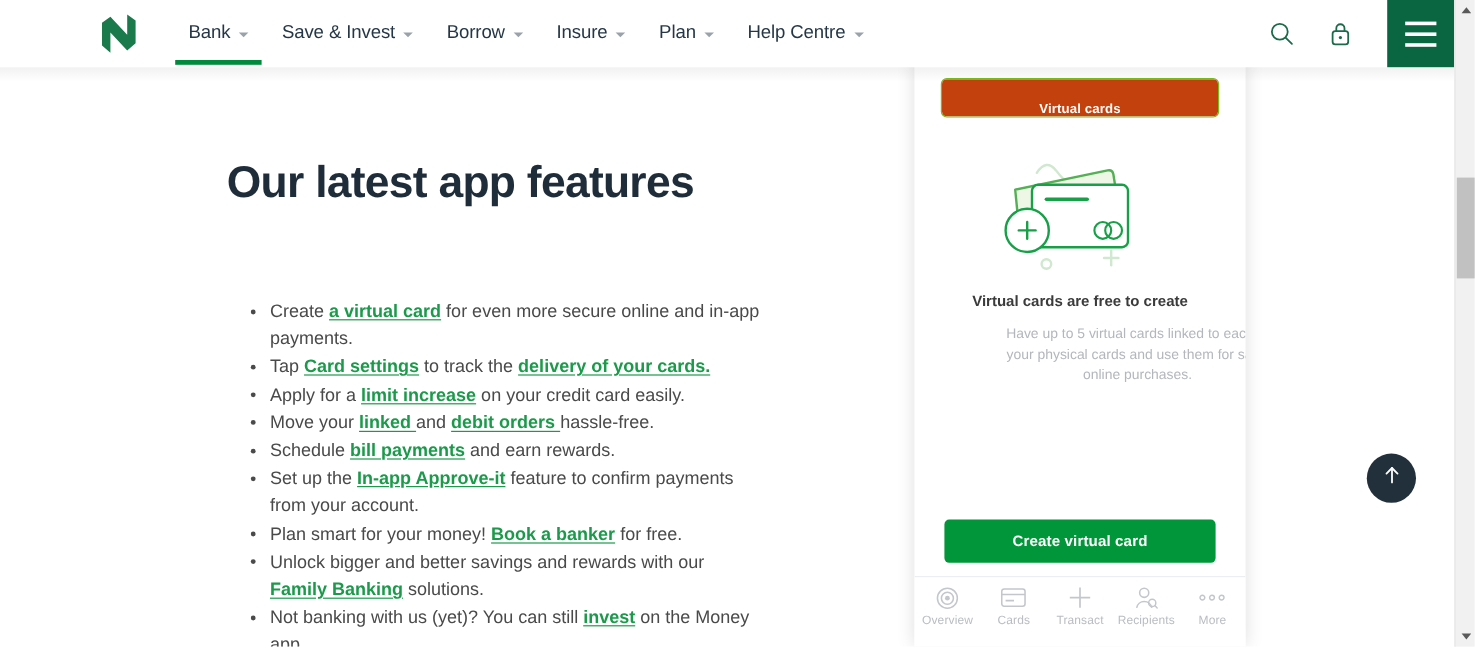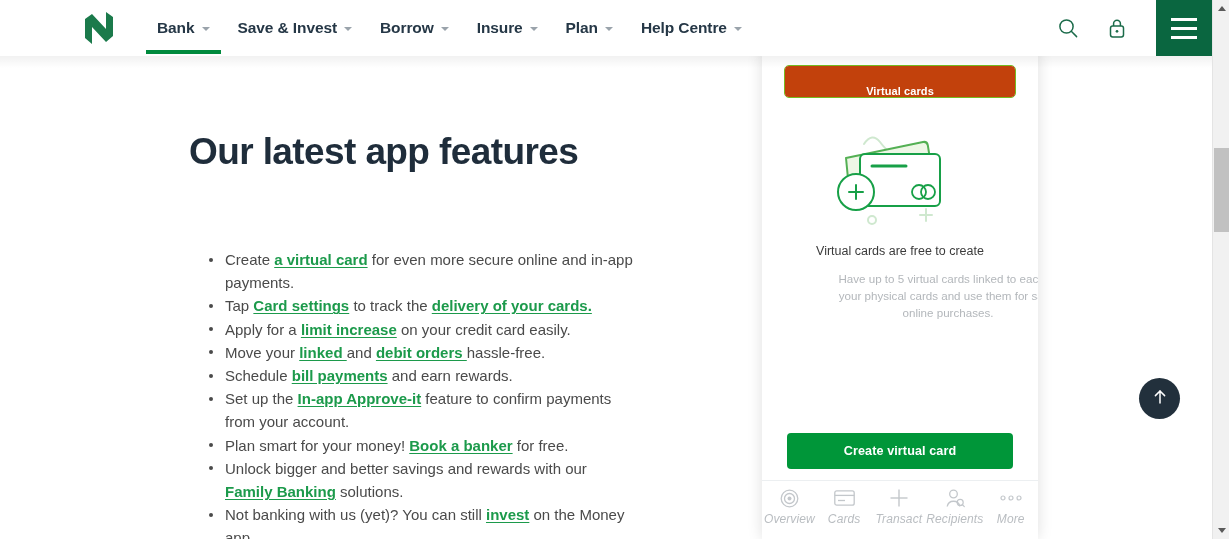--- a/index.html
+++ b/index.html
@@ -39,21 +39,20 @@
     width: 42px; height: 38px;
     display: flex; align-items: center; justify-content: center;
   }
   #nav {
     position: absolute;
     left: 143px; top: 0;
     height: 56px;
     display: flex;
     align-items: flex-end;
     gap: 0px;
-    font-weight: bold;
   }
   .nav-item {
     position: relative;
     display: flex;
     align-items: center;
     gap: 7px;
     padding: 0 14px;
     height: 56px;
     cursor: pointer;
     white-space: nowrap;
@@ -185,21 +184,21 @@
     left: 50%; top: 68px;
     transform: translateX(-50%);
     width: 160px; height: 115px;
   }
   #card-caption {
     position: absolute;
     left: 12px; top: 196px;
     width: 252px;
     text-align: center;
     font-size: 12.5px;
-    font-weight: normal;
+    font-weight: bold;
     color: #3b3b3b;
   }
   #card-sub {
     position: absolute;
     left: 22px; top: 222px;
     width: 232px;
     text-align: center;
     font-size: 11.6px;
     line-height: 17px;
     color: #b3b7bb;
@@ -229,24 +228,23 @@
     align-items: flex-start;
     padding-top: 7px;
   }
   .tab {
     flex: 1;
     display: flex; flex-direction: column;
     align-items: center; gap: 4px;
     cursor: pointer;
   }
   .tab-label {
-    font-size: 12px;
+    font-size: 10px;
     color: #b9bdc1;
     letter-spacing: 0.1px;
-    font-style: italic;
   }
   .tab-ico { height: 20px; display: flex; align-items: center; justify-content: center; }
 
   
   #right-band {
     position: absolute;
     left: 1038px; top: 56px;
     width: 174px; height: 483px;
     background: #ffffff;
   }

